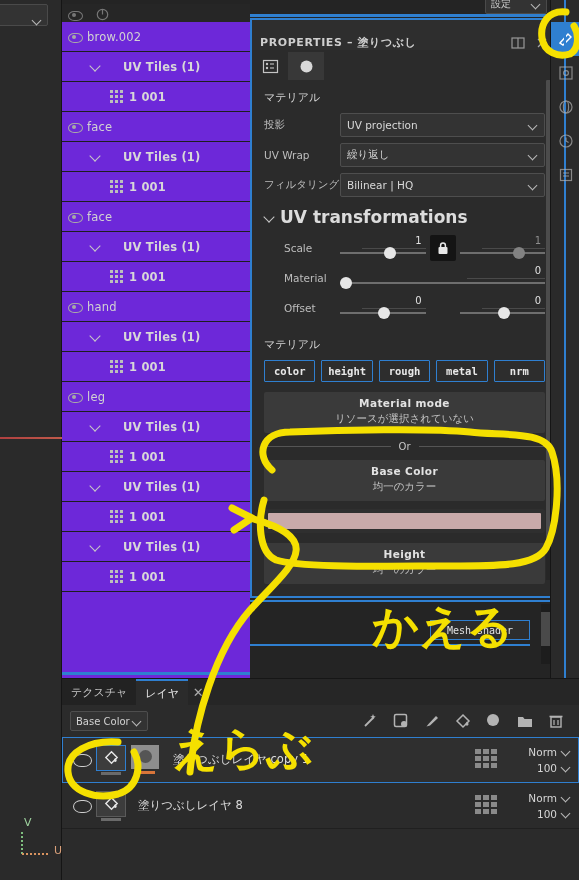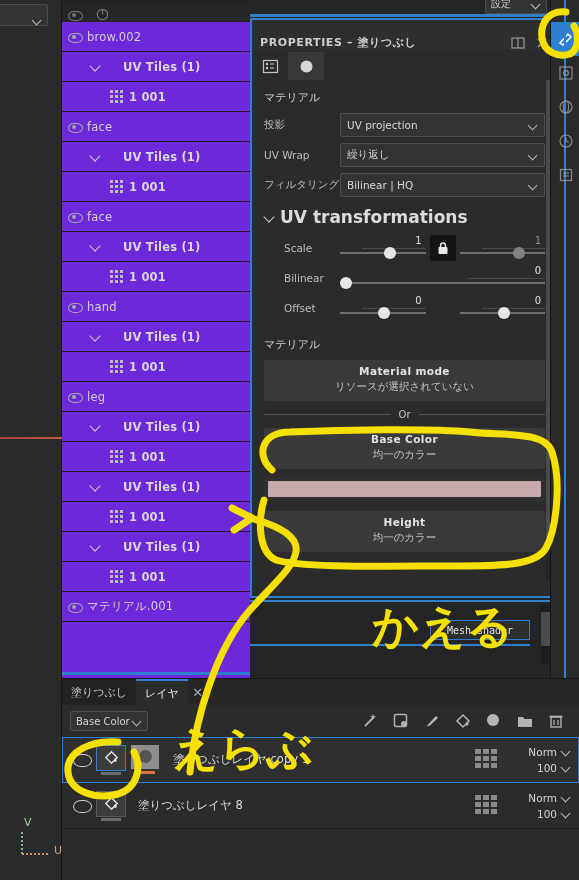--- a/index.html
+++ b/index.html
@@ -362,24 +362,20 @@
           <span class="grid9"></span>
           <span class="txt">1 001</span>
         </div>
         <div class="row lvl1">
           <span class="vchev"></span>
           <span class="txt">UV Tiles (1)</span>
         </div>
         <div class="row lvl2">
           <span class="grid9"></span>
           <span class="txt">1 001</span>
-        </div>
-        <div class="row lvl0">
-          <span class="eye-sm"></span>
-          <span class="txt">マテリアル.001</span>
         </div>
       </div>
   </div>
   <div class="tree-underline"></div>
 
   <div class="top-blue-strip"></div>
 
   <div class="props">
     <div class="props-title">
       <span>PROPERTIES – 塗りつぶし</span>
@@ -464,21 +460,21 @@
         </span>
         <span class="sl">
           <span class="valline"></span>
           <span class="val dim">1</span>
           <span class="track"></span>
             <span class="knob dim" style="left:62%"></span>
         </span>
       </div>
 
       <div class="slider-row">
-        <span class="slabel">Bilinear</span>
+        <span class="slabel">Material</span>
         <span class="sl" style="flex:1">
           <span class="valline" style="left:62%"></span>
           <span class="val">0</span>
           <span class="track"></span>
             <span class="knob" style="left:0%"></span>
         </span>
       </div>
 
       <div class="slider-row">
         <span class="slabel">Offset</span>
@@ -491,20 +487,27 @@
         <span style="width:34px"></span>
         <span class="sl">
           <span class="valline"></span>
           <span class="val">0</span>
           <span class="track"></span>
             <span class="knob" style="left:45%"></span>
         </span>
       </div>
 
       <div class="sect-title" style="margin-top:14px">マテリアル</div>
+      <div class="mat-btns" id="mat-btns">
+          <div class="mbtn">color</div>
+          <div class="mbtn">height</div>
+          <div class="mbtn">rough</div>
+          <div class="mbtn">metal</div>
+          <div class="mbtn">nrm</div>
+        </div>
 
       <div class="panel-card">
         <div class="pc-title">Material mode</div>
         <div class="pc-sub">リソースが選択されていない</div>
       </div>
 
       <div class="or-div">
         <span class="ln"></span>
         <span class="or">Or</span>
         <span class="ln"></span>
@@ -570,21 +573,21 @@
       <svg width="16" height="16" viewBox="0 0 16 16">
           <rect x="2.5" y="2.5" width="11" height="11" fill="none" stroke="#b5b5b5" stroke-width="1.2"></rect>
           <line x1="5" y1="6" x2="11" y2="6" stroke="#b5b5b5" stroke-width="1.1"></line>
           <line x1="5" y1="9" x2="11" y2="9" stroke="#b5b5b5" stroke-width="1.1"></line>
         </svg>
     </div>
   </div>
 
   <div class="layers">
     <div class="ltabs">
-      <div class="ltab inactive">塗りつぶし</div>
+      <div class="ltab inactive">テクスチャ</div>
       <div class="ltab active">レイヤ</div>
       <div class="lclose">✕</div>
     </div>
 
     <div class="ltoolbar">
       <div class="chan-dd">
         <span class="sv">Base Color</span>
         <span class="chev"></span>
       </div>
       <div class="tb-icons">

